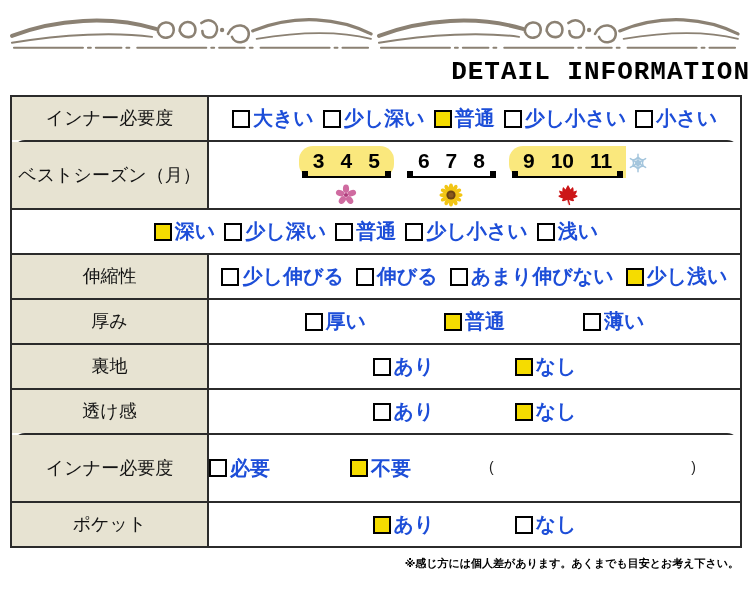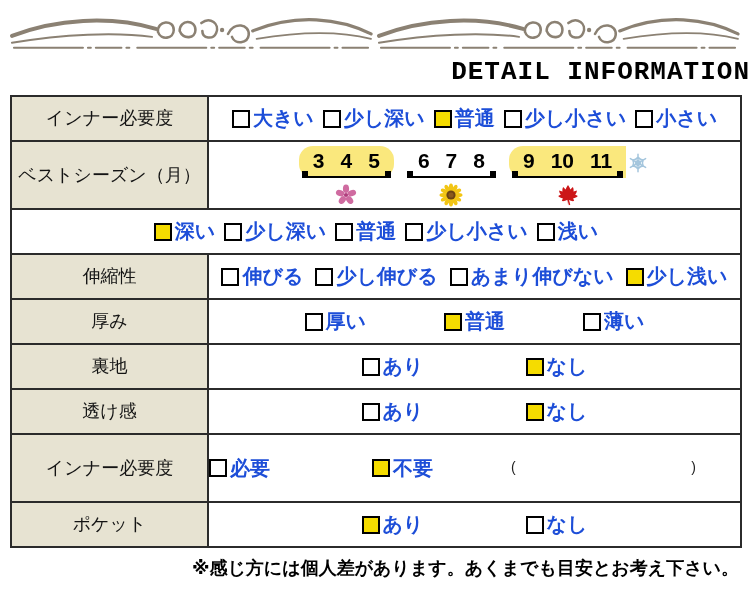--- a/index.html
+++ b/index.html
@@ -10,30 +10,30 @@
   }
   .flourish{position:absolute;top:5px;left:8px;width:734px;height:46px;}
   .page-title{
     position:absolute;top:57px;left:0;width:750px;text-align:right;
     font-family:"Liberation Mono","DejaVu Sans Mono",monospace;
     font-size:26px;font-weight:700;letter-spacing:1px;color:#000000;white-space:nowrap;
   }
   .detail-table{position:absolute;top:95px;left:10px;width:728px;border:2px solid var(--border);background:#fff;}
   .row{display:flex;border-top:2px solid var(--border);min-height:43px;}
   .row:first-child{border-top:none;}
-  .row.tall{min-height:66px;}
+  .row.tall{min-height:66px;border-radius:13px;}
   .label-cell{
     width:195px;flex:none;background:var(--beige);border-right:2px solid var(--border);
     display:flex;align-items:center;justify-content:center;
     font-size:18px;font-weight:500;color:#141414;text-align:center;line-height:1.15;
   }
   .content-cell{flex:1;display:flex;align-items:center;justify-content:center;background:#fff;overflow:hidden;}
   .content-col{flex-direction:row;justify-content:center;gap:4px;}
   .opts{display:flex;align-items:center;flex-wrap:nowrap;}
-  .gap-5{gap:9px}.gap-4{gap:12px}.gap-3{gap:78px}.gap-2{gap:102px}
+  .gap-5{gap:9px}.gap-4{gap:12px}.gap-3{gap:78px}.gap-2{gap:80px}
   .option{display:inline-flex;align-items:center;font-size:20px;font-weight:600;color:#1d4ed8;white-space:nowrap;}
   .cb{width:14px;height:14px;border:2.5px solid #000;background:#fff;margin-right:3px;flex:none;}
   .cb.checked{background:var(--cbyellow);}
   .paren-line{
     width:100%;box-sizing:border-box;display:flex;justify-content:space-between;
     padding:0 44px 2px 74px;font-size:14px;color:#222;line-height:1;
   }
   
   .season-wrap{display:flex;align-items:flex-start;padding-top:3px;}
   .sgroup{display:flex;flex-direction:column;align-items:center;margin:0 5px;}
@@ -43,21 +43,21 @@
   .months.hl{background:var(--pill);border-radius:14px;}
   .months.flat-left{border-top-left-radius:0;border-bottom-left-radius:0;}
   .months.flat-right{border-top-right-radius:0;border-bottom-right-radius:0;}
   .month{margin:0 8px;line-height:1;}
   .bline{position:absolute;left:3px;right:3px;bottom:0;height:2px;background:#000;}
   .months::before,.months::after{content:"";position:absolute;bottom:0;width:6px;height:7px;background:#000;}
   .months::before{left:3px}.months::after{right:3px}
   .sicon{height:26px;margin-top:4px;display:flex;align-items:center;justify-content:center;}
   .sicon svg{width:24px;height:24px;display:block;}
   .footer-note{
-    position:absolute;top:556px;right:11px;font-size:18px;font-weight:700;color:#000;white-space:nowrap;
+    position:absolute;top:556px;right:11px;font-size:11px;font-weight:700;color:#000;white-space:nowrap;
   }
   .svgdefs{position:absolute;width:0;height:0;}
 </style>
 </head>
 <body style="--pill: #fae87d; --cbyellow: #f5dc00; --beige: #e7e3d2; --border: #2b2b2b; --taupe: #8b8173;">
 
 <svg class="svgdefs" aria-hidden="true">
   <defs>
     <ellipse id="skPetal" cx="12" cy="5.8" rx="3.1" ry="4.3"></ellipse>
     <ellipse id="sfPetal" cx="12" cy="4.6" rx="2.1" ry="4.1"></ellipse>
@@ -221,25 +221,25 @@
           </span>
         </div>
       </div>
     </div>
     <div class="row">
       <div class="label-cell">伸縮性</div>
       <div class="content-cell">
         <div class="opts gap-4">
           <span class="option">
             <span class="cb"></span>
+            <span class="opt-label">少し伸びる</span>
+          </span>
+          <span class="option">
+            <span class="cb"></span>
             <span class="opt-label">伸びる</span>
-          </span>
-          <span class="option">
-            <span class="cb"></span>
-            <span class="opt-label">少し伸びる</span>
           </span>
           <span class="option">
             <span class="cb"></span>
             <span class="opt-label">あまり伸びない</span>
           </span>
           <span class="option">
             <span class="cb checked"></span>
             <span class="opt-label">少し浅い</span>
           </span>
         </div>

